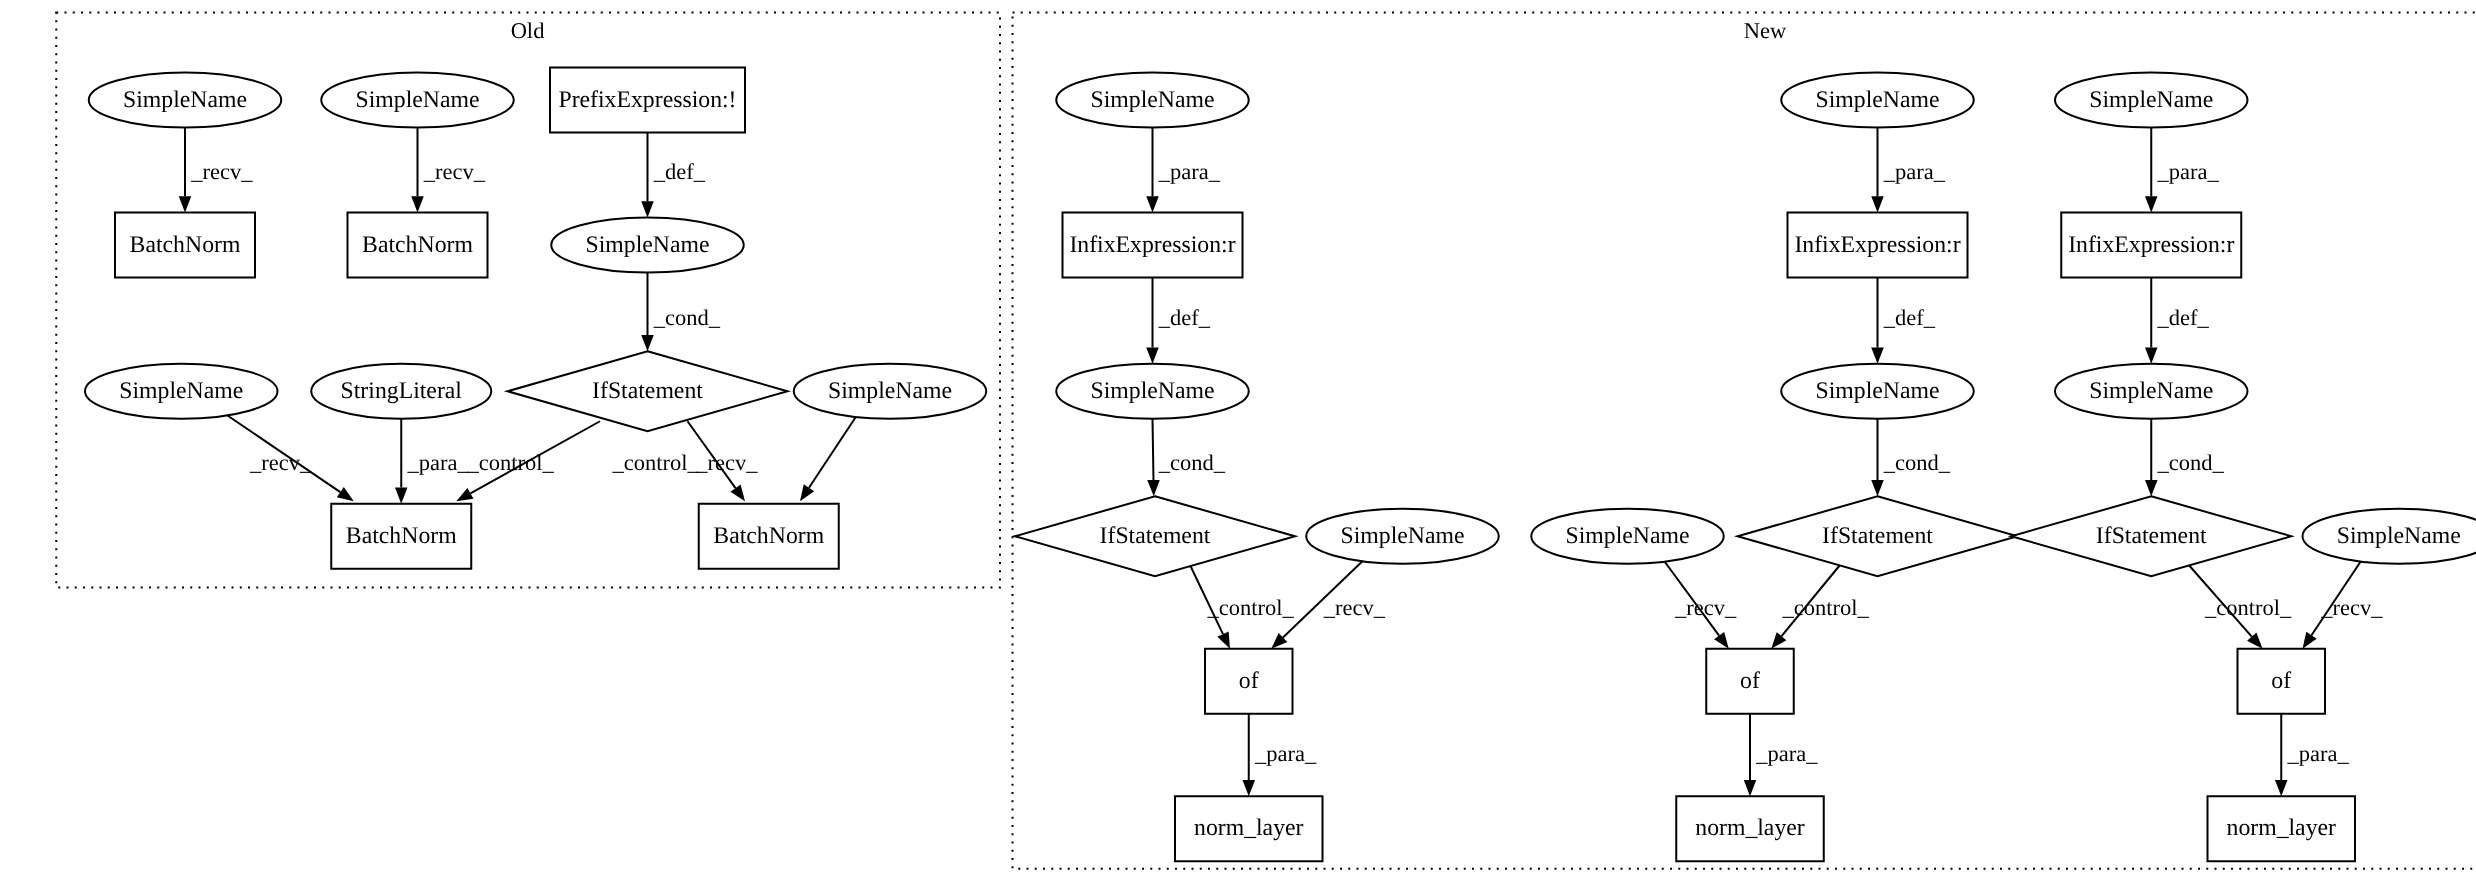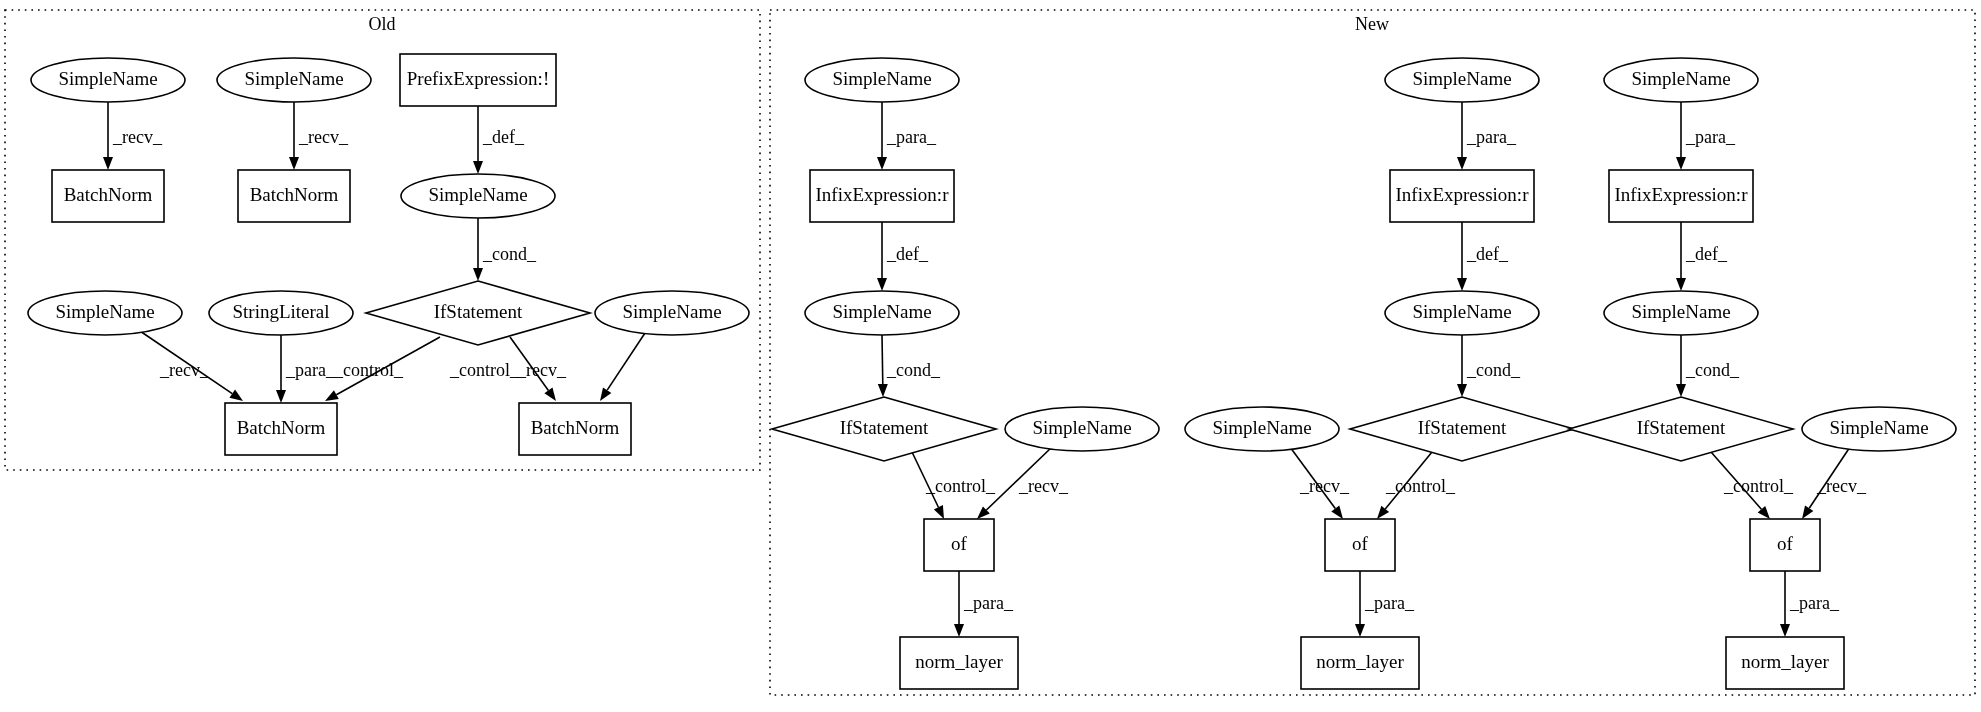--- a/index.html
+++ b/index.html
@@ -1,17 +1,17 @@
 <!DOCTYPE html>
 <html><head>
 <meta charset="utf-8">
 <style>
   html,body{margin:0;padding:0;background:#ffffff;}
   body{width:1981px;height:712px;font-family:"Liberation Serif","DejaVu Serif",serif;}
-  #stage{position:relative;width:1607px;height:712px;}
+  #stage{position:relative;width:1607px;height:712px;margin-left:40px;}
   svg{display:block;}
   .nodeshape{fill:#ffffff;stroke:#000000;stroke-width:1.6;}
   .cluster{fill:none;stroke:#000000;stroke-width:1.6;stroke-dasharray:1.6 5;}
   .edge{fill:none;stroke:#000000;stroke-width:1.6;}
   .arrowhead{fill:#000000;stroke:none;}
   text{font-family:"Liberation Serif","DejaVu Serif",serif;fill:#000000;}
   .nodelabel{font-size:19px;text-anchor:middle;dominant-baseline:middle;}
   .edgelabel{font-size:18px;text-anchor:start;dominant-baseline:middle;}
   .clusterlabel{font-size:18px;text-anchor:middle;dominant-baseline:middle;}
 </style>

